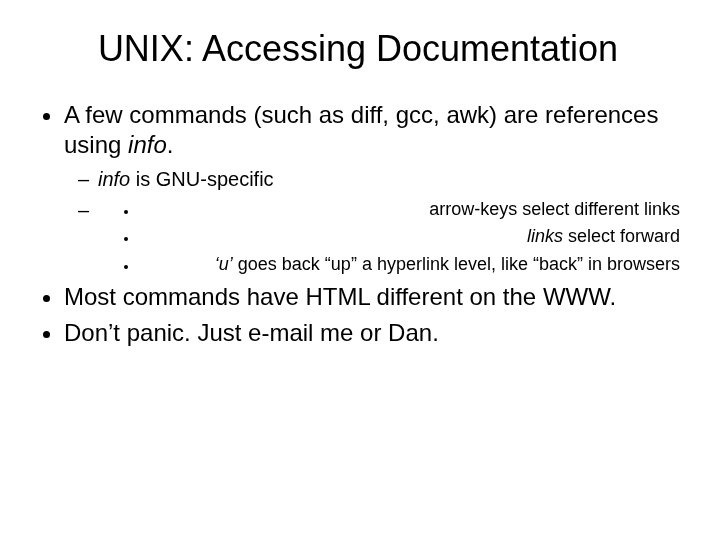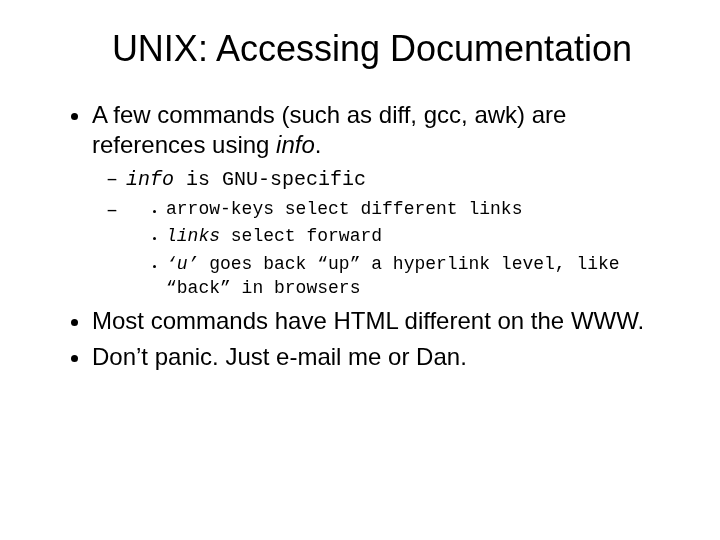--- a/index.html
+++ b/index.html
@@ -6,21 +6,21 @@
     margin: 0;
     padding: 0;
     width: 720px;
     height: 540px;
     background: #fff;
     font-family: Arial, Helvetica, sans-serif;
     color: #000;
     overflow: hidden;
   }
   .slide {
-    padding: 20px 40px 20px 64px;
+    padding: 20px 40px 20px 36px;
     box-sizing: border-box;
   }
   .title {
     font-size: 36px;
     text-align: center;
     margin: 8px 0 30px 0;
     font-weight: normal;
   }
   ul.l1 {
     list-style: disc;
@@ -29,21 +29,20 @@
   }
   ul.l1 > li {
     font-size: 24px;
     line-height: 1.25;
     margin-bottom: 6px;
   }
   ul.l2 {
     list-style: none;
     padding-left: 34px;
     margin: 6px 0 6px 0;
-    font-family: Liberation Mono, monospace;
   }
   ul.l2 > li {
     font-size: 20px;
     line-height: 1.35;
     margin-bottom: 4px;
     position: relative;
   }
   ul.l2 > li::before {
     content: "–";
     position: absolute;
@@ -51,20 +50,21 @@
   }
   ul.l3 {
     list-style: disc;
     padding-left: 40px;
     margin: 4px 0 4px 0;
   }
   ul.l3 > li {
     font-size: 18px;
     line-height: 1.35;
     margin-bottom: 3px;
+    text-align: right;
   }
   ul.l3 > li::marker {
     font-size: 12px;
   }
   .i { font-style: italic; }
 </style>
 </head>
 <body>
 
 <div class="slide">

